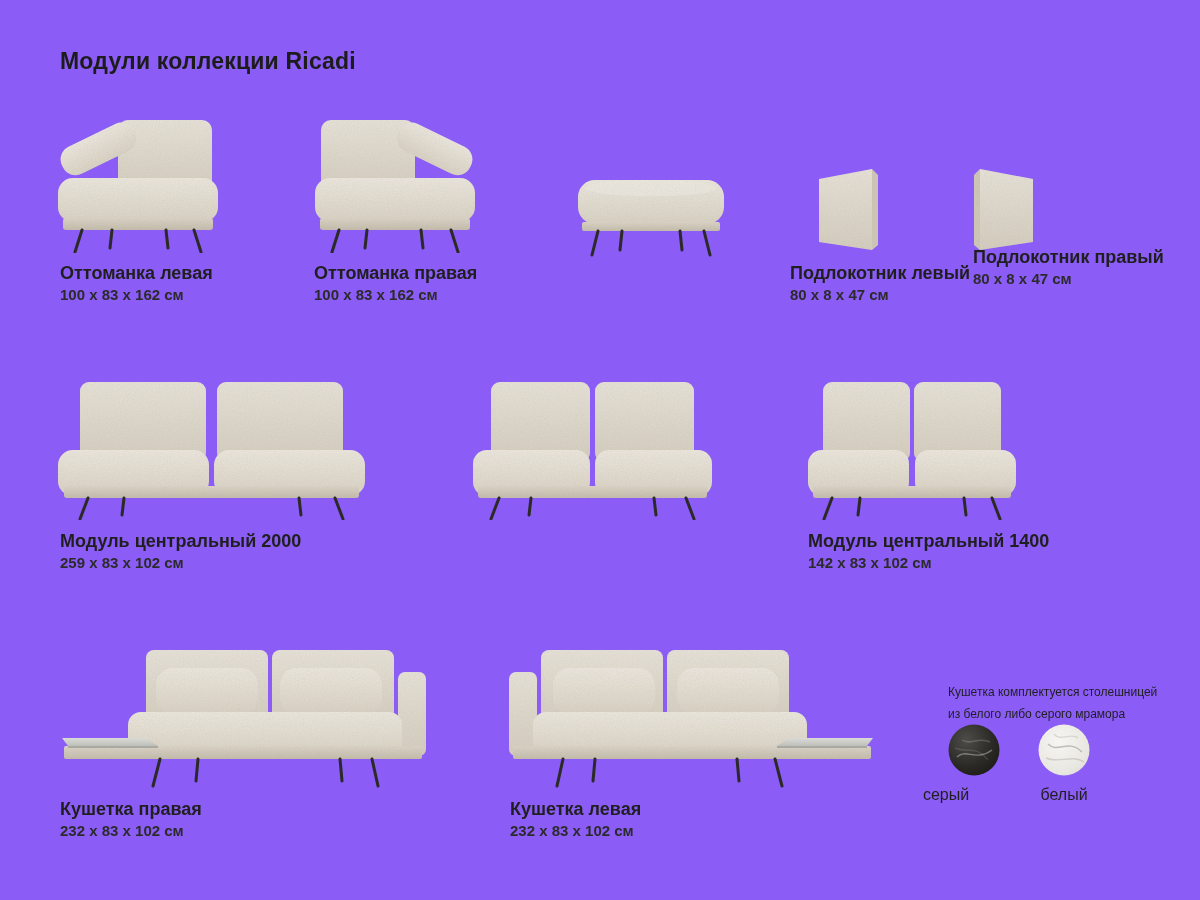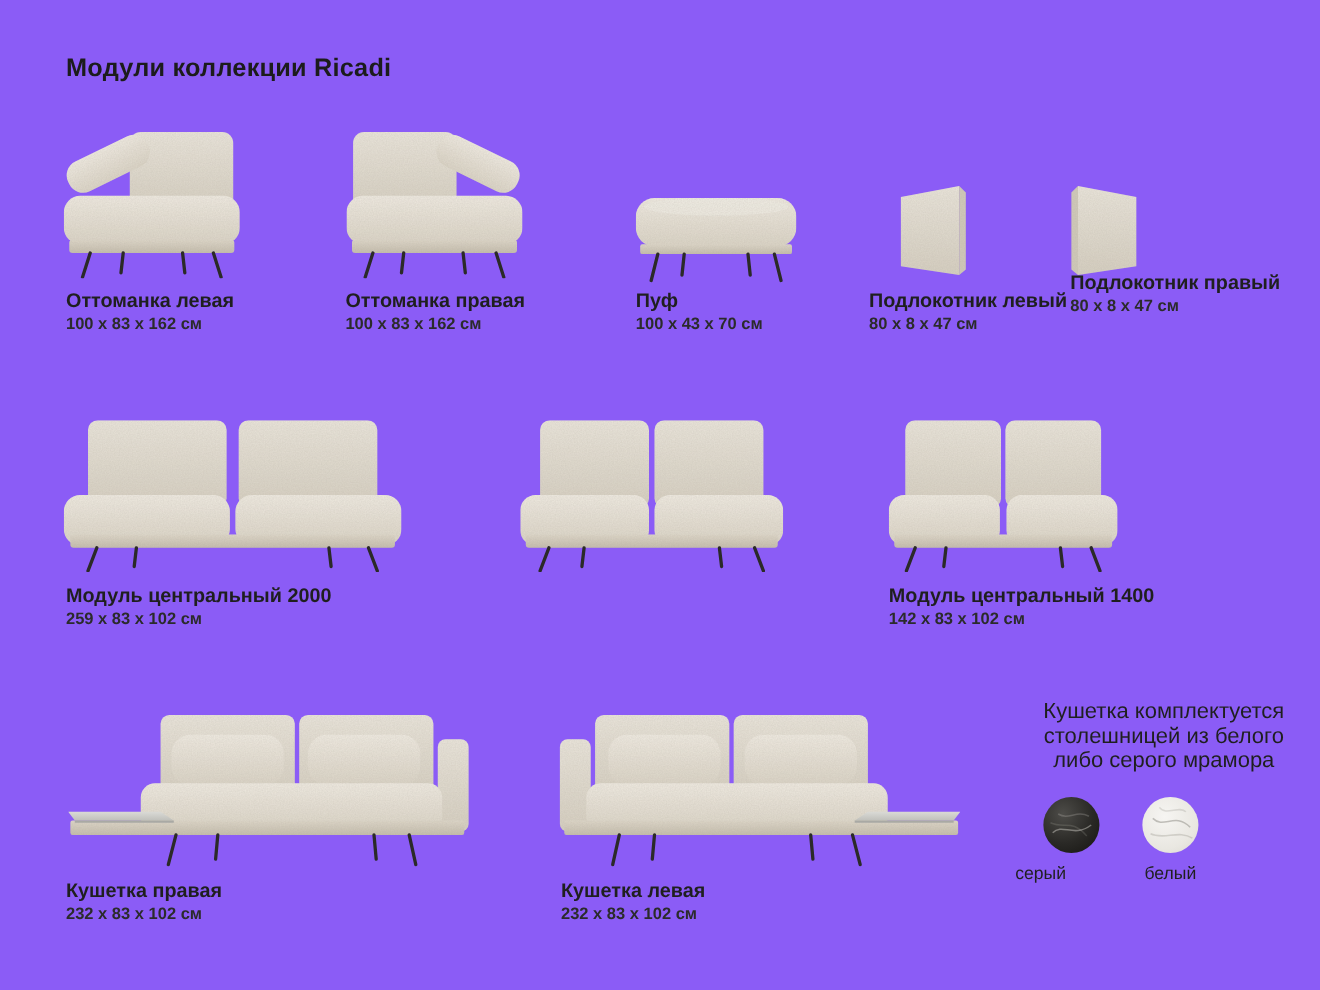--- a/index.html
+++ b/index.html
@@ -10,22 +10,22 @@
   .page-title{
     position:absolute;left:60px;top:48px;font-size:23px;font-weight:600;
     letter-spacing:.2px;color:#1c1c1c;
   }
   .card{position:absolute;}
   .label{position:absolute;white-space:nowrap;}
   .pname{font-size:18px;font-weight:600;color:#1f1f1f;line-height:21px;}
   .pdims{font-size:15px;font-weight:700;color:#2b2b2b;line-height:21px;}
   .legs path{stroke:#2b2a28;stroke-width:3;fill:none;stroke-linecap:round;}
   .note-text{
-    position:absolute;left:948px;top:636px;width:220px;font-size:20px;
-    font-weight:500;line-height:22px;color:#1f1f1f;text-align:center;
+    position:absolute;left:948px;top:681px;width:220px;font-size:12px;
+    font-weight:500;line-height:22px;color:#1f1f1f;
   }
   .swatch{position:absolute;width:52px;height:52px;}
   .swatch-label{
     position:absolute;top:786px;width:52px;text-align:center;
     font-size:16px;font-weight:500;color:#1f1f1f;
   }
   .veinW{stroke:rgba(226,224,216,0.42);stroke-width:1.4;fill:none;}
   .veinG{stroke:rgba(148,146,138,0.55);stroke-width:1.4;fill:none;}
 </style>
 </head>
@@ -131,24 +131,20 @@
         <rect x="4" y="44" width="138" height="9" rx="2" fill="url(#gBase)"></rect>
       </g>
       <g class="legs">
         <path d="M44 53 L42 72"></path>
           <path d="M102 53 L104 72"></path>
         <path d="M20 53 L14 77"></path>
           <path d="M126 53 L132 77"></path>
       </g>
     </svg>
   </div>
-  <div class="label" style="left:578px;top:263px">
-    <div class="pname">Пуф</div>
-    <div class="pdims">100 x 43 x 70 см</div>
-  </div>
 
   <div class="card" style="left:812px;top:166px">
     <svg width="72" height="90" viewBox="0 0 72 90">
       <g filter="url(#boucleF)">
         <polygon points="7,13 60,3 60,84 7,76" fill="url(#gFab)"></polygon>
         <polygon points="60,3 66,9 66,79 60,84" fill="#d0c9ba"></polygon>
       </g>
     </svg>
   </div>
   <div class="label" style="left:790px;top:263px">

